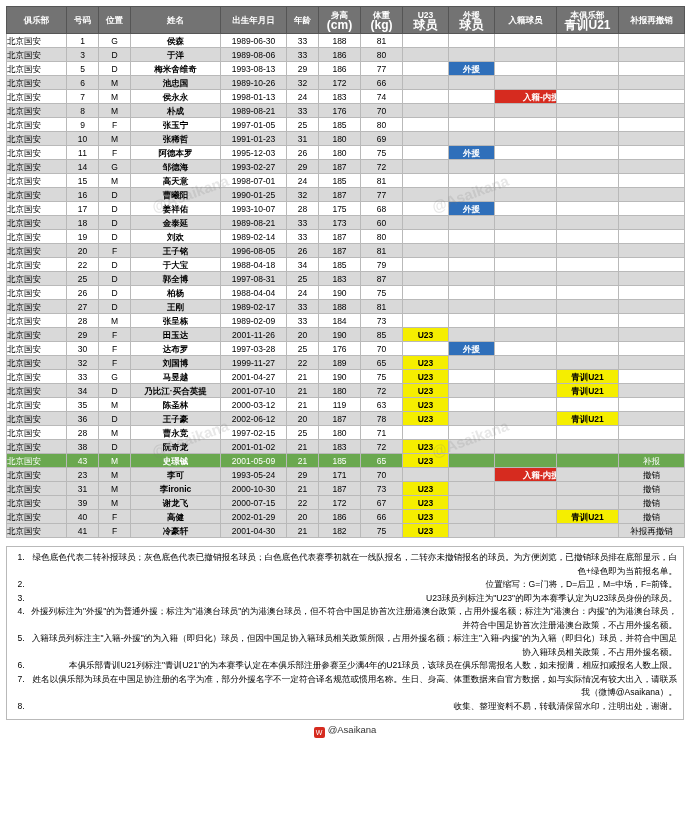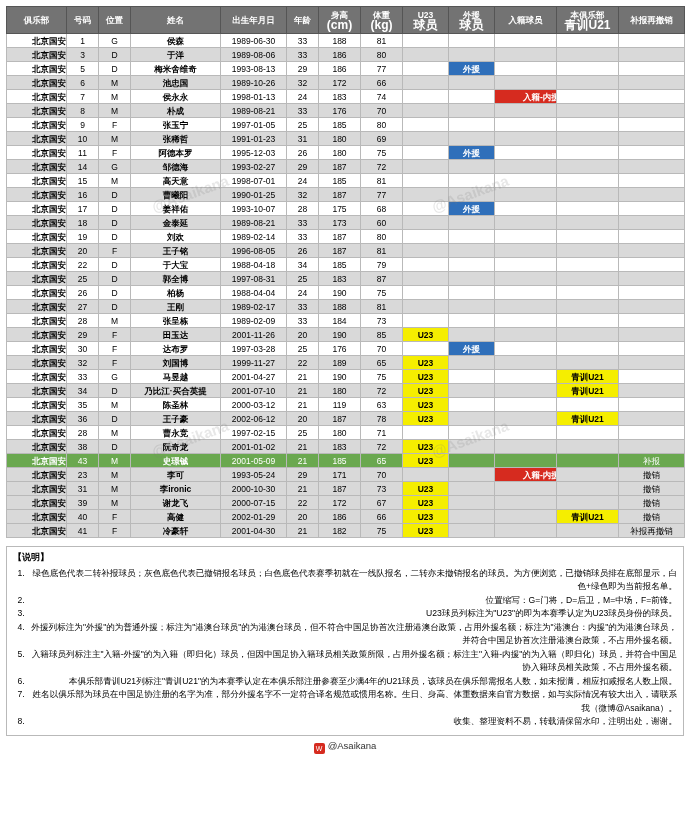--- a/index.html
+++ b/index.html
@@ -5,21 +5,21 @@
   html,body{margin:0;padding:0;background:#ffffff;}
   body{width:690px;height:829px;font-family:"Liberation Sans",sans-serif;color:#000;}
   .sheet{width:690px;box-sizing:border-box;padding:6px 6px 0 6px;}
   table{border-collapse:collapse;width:678px;table-layout:fixed;}
   th,td{border:1px solid #b9b9b9;font-size:8.5px;line-height:10px;height:13px;padding:0;text-align:center;vertical-align:middle;overflow:hidden;white-space:nowrap;}
   thead th{background:#737373;color:#ffffff;font-weight:bold;font-size:8.5px;line-height:10px;height:26px;border:1px solid #555;}
   thead th span.sub{display:block;font-size:12px;}
   tbody tr td{background:#ffffff;}
   tbody tr.gray td{background:#d9d9d9;}
   tbody tr.green td{background:#6aa84f;color:#ffffff;}
-  td.club{text-align:right;font-weight:bold;}
+  td.club{text-align:left;}
   td.name{text-align:center;font-weight:bold;}
   .cell-u23{background:#f5ee00 !important;font-weight:bold;color:#000;}
   .cell-foreign{background:#2f6fba !important;color:#ffffff;font-weight:bold;}
   .cell-enji{background:#d62b1f !important;color:#ffffff;font-weight:bold;padding-left:28px;}
   .cell-youth{background:#f5ee00 !important;font-weight:bold;color:#000;}
   .green .cell-u23{background:#f5ee00 !important;color:#000;}
   .notes{width:678px;margin:8px 6px 0 6px;box-sizing:border-box;border:1px solid #b9b9b9;padding:4px 6px 6px 6px;font-size:8.6px;line-height:13.5px;}
   .notes .title{font-weight:bold;font-size:9px;margin-bottom:2px;}
   .notes ol{margin:0;padding-left:14px;text-align:right;}
   .notes li{margin:0;padding:0;}
@@ -605,21 +605,20 @@
             <td></td>
             <td></td>
             <td></td>
             <td>补报再撤销</td>
           </tr>
         </tbody>
     </table>
   </div>
 
   <div class="notes">
-    <div class="title">【说明】</div>
     <ol id="notes-list">
         <li>绿色底色代表二转补报球员；灰色底色代表已撤销报名球员；白色底色代表赛季初就在一线队报名，二转亦未撤销报名的球员。为方便浏览，已撤销球员排在底部显示，白色+绿色即为当前报名单。</li>
         <li>位置缩写：G=门将，D=后卫，M=中场，F=前锋。</li>
         <li>U23球员列标注为"U23"的即为本赛季认定为U23球员身份的球员。</li>
         <li>外援列标注为"外援"的为普通外援；标注为"港澳台球员"的为港澳台球员，但不符合中国足协首次注册港澳台政策，占用外援名额；标注为"港澳台：内援"的为港澳台球员，并符合中国足协首次注册港澳台政策，不占用外援名额。</li>
         <li>入籍球员列标注主"入籍-外援"的为入籍（即归化）球员，但因中国足协入籍球员相关政策所限，占用外援名额；标注主"入籍-内援"的为入籍（即归化）球员，并符合中国足协入籍球员相关政策，不占用外援名额。</li>
         <li>本俱乐部青训U21列标注"青训U21"的为本赛季认定在本俱乐部注册参赛至少满4年的U21球员，该球员在俱乐部需报名人数，如未报满，相应扣减报名人数上限。</li>
         <li>姓名以俱乐部为球员在中国足协注册的名字为准，部分外援名字不一定符合译名规范或惯用名称。生日、身高、体重数据来自官方数据，如与实际情况有较大出入，请联系我（微博@Asaikana）。</li>
         <li>收集、整理资料不易，转载清保留水印，注明出处，谢谢。</li>
       </ol>

